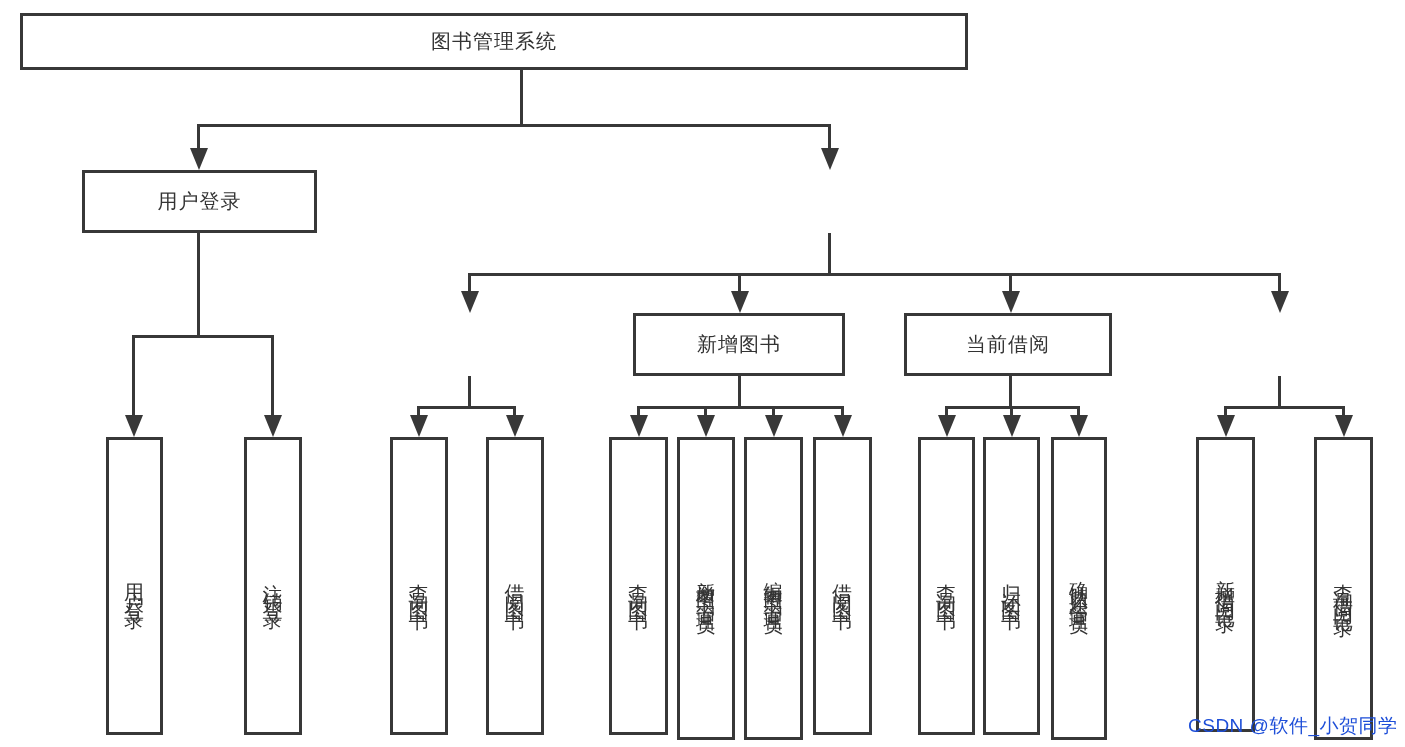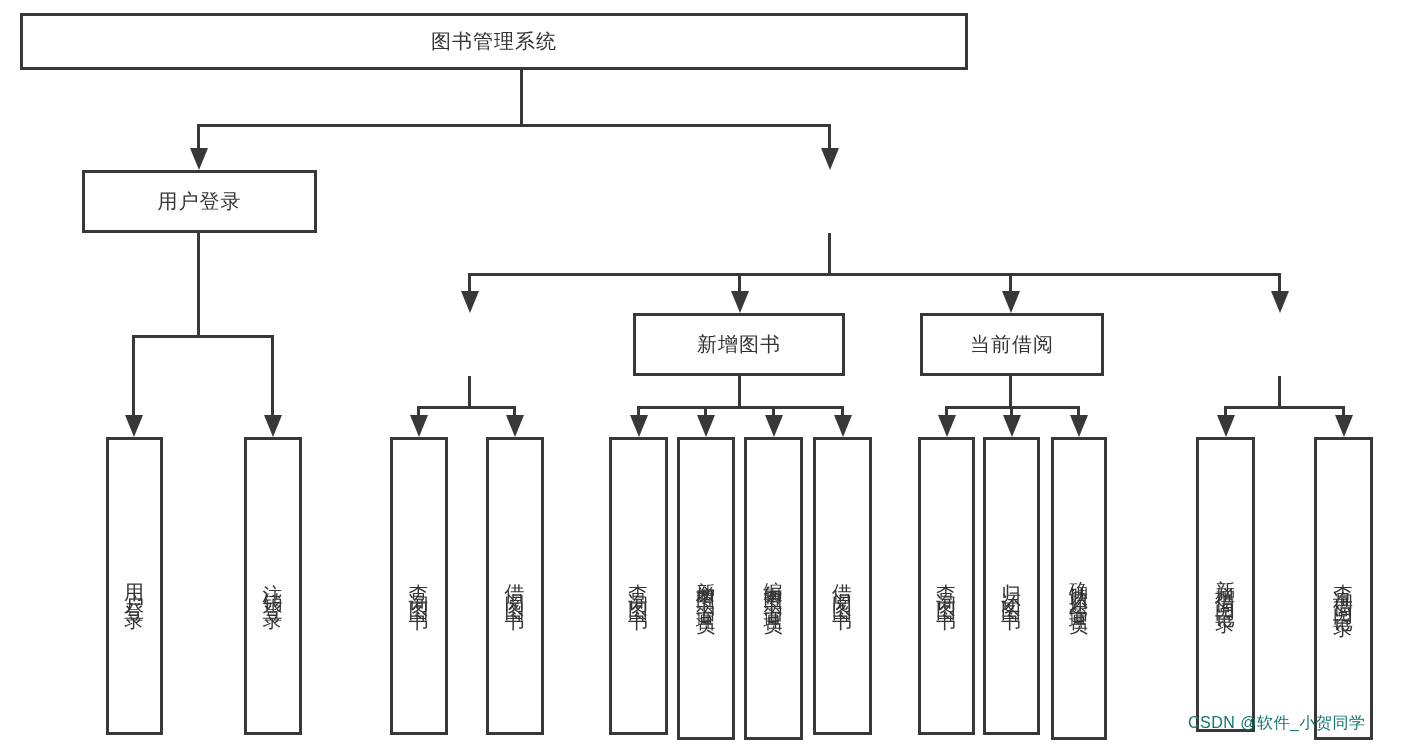--- a/index.html
+++ b/index.html
@@ -46,22 +46,22 @@
   .hline { position: absolute; height: 3px; background: #383838; }
   .arrow {
     position: absolute;
     width: 0; height: 0;
     border-left: 9px solid transparent;
     border-right: 9px solid transparent;
     border-top: 22px solid #383838;
   }
   .watermark {
     position: absolute;
-    color: #0f766e;
-    font-size: 16px;
+    color: #1d4ed8;
+    font-size: 19px;
     letter-spacing: 0.5px;
     white-space: nowrap;
   }
 </style>
 </head>
 <body>
 
 <div id="canvas">
 
   <div class="box" style="left:20px; top:13px; width:948px; height:57px;">
@@ -93,21 +93,21 @@
   <div class="stem" style="left:738px;  top:273px; height:20px;"></div>
   <div class="arrow" style="left:731px;  top:291px;"></div>
   <div class="stem" style="left:1009px; top:273px; height:20px;"></div>
   <div class="arrow" style="left:1002px; top:291px;"></div>
   <div class="stem" style="left:1278px; top:273px; height:20px;"></div>
   <div class="arrow" style="left:1271px; top:291px;"></div>
 
   <div class="box" style="left:633px; top:313px; width:212px; height:63px;">
     <span>新增图书</span>
   </div>
-  <div class="box" style="left:904px; top:313px; width:184px; height:63px;margin-left:16px;">
+  <div class="box" style="left:904px; top:313px; width:208px; height:63px;">
     <span>当前借阅</span>
   </div>
 
   <div class="stem" style="left:468px; top:376px; height:32px;"></div>
   <div class="hline" style="left:417px; top:406px; width:99px;"></div>
   <div class="stem" style="left:417px; top:406px; height:11px;"></div>
   <div class="arrow" style="left:410px; top:415px;"></div>
   <div class="stem" style="left:513px; top:406px; height:11px;"></div>
   <div class="arrow" style="left:506px; top:415px;"></div>
 

